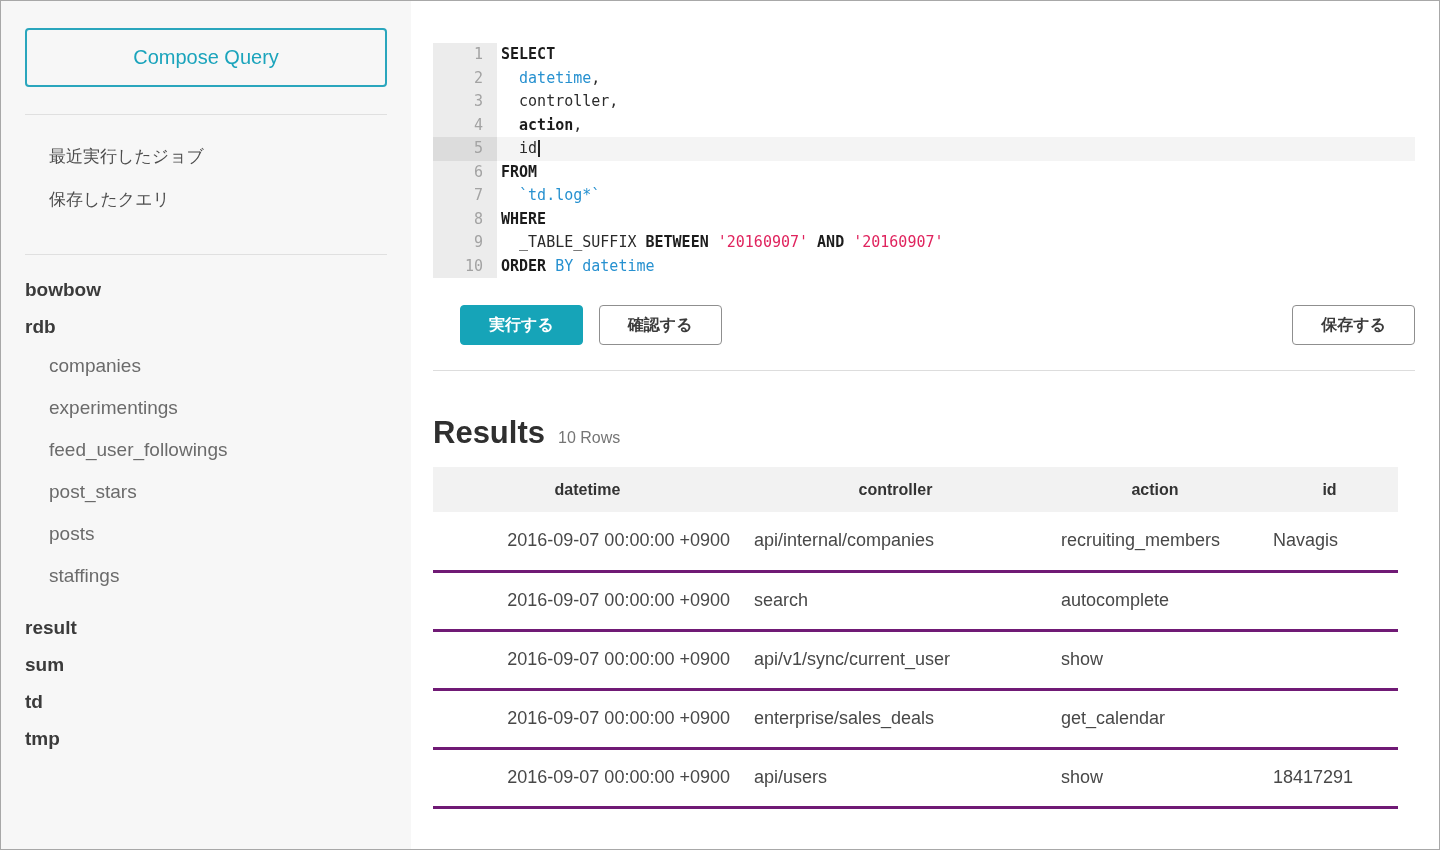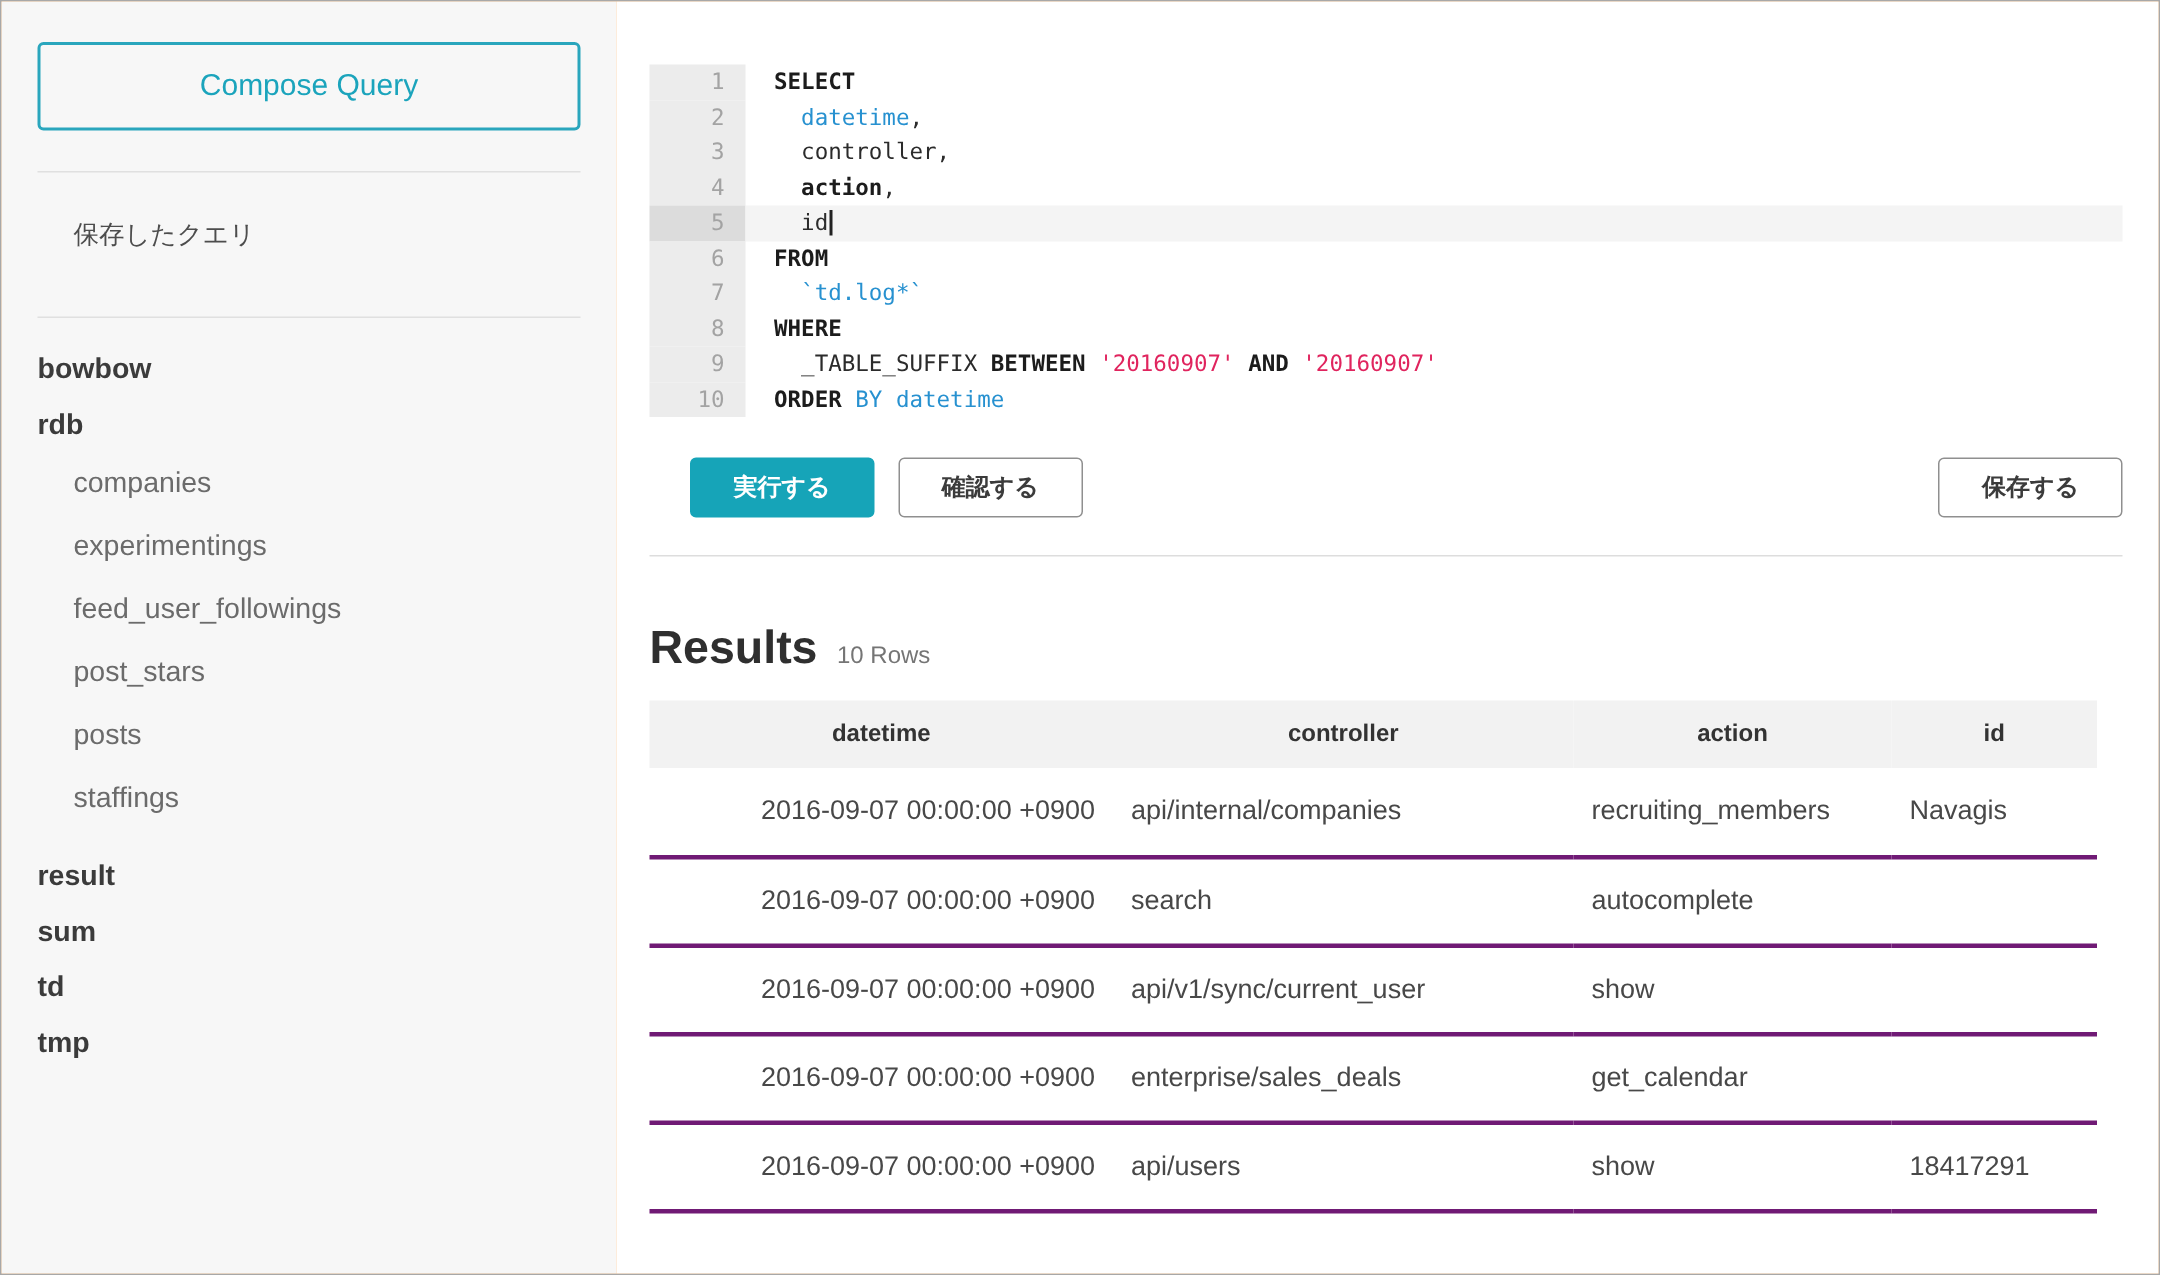--- a/index.html
+++ b/index.html
@@ -6,21 +6,21 @@
   html, body { width: 1440px; height: 850px; overflow: hidden; }
   body {
     font-family: "Liberation Sans", "DejaVu Sans", sans-serif;
     background: #ffffff;
     color: #333;
   }
   .window {
     width: 1440px; height: 850px;
     border: 1px solid #a8a8a8;
     display: flex;
-    background: #fdba74;
+    background: #6d28d9;
   }
 
   
   .sidebar {
     width: 410px; min-width: 410px; height: 100%;
     background: #f7f7f7;
     padding: 27px 24px 0 24px;
     overflow: hidden;
   }
   .compose-btn {
@@ -73,21 +73,21 @@
     width: 64px; min-width: 64px;
     background: #ececec;
     color: #a3a3a3;
     text-align: right;
     padding-right: 14px;
     user-select: none;
   }
   .code {
     flex: 1;
     white-space: pre;
-    padding-left: 19px;
+    padding-left: 4px;
     color: #2b2b2b;
   }
   .code-line.active .gutter { background: #dcdcdc; }
   .code-line.active .code { background: #f4f4f4; }
   .tok-kw { font-weight: bold; color: #1c1c1c; }
   .tok-plain { color: #2b2b2b; }
   .tok-blue { color: #2791d0; }
   .tok-str { color: #e0245e; }
   .tok-num { color: #2aa198; }
   .cursor {
@@ -163,20 +163,21 @@
 </style>
 </head>
 <body>
 
 <div class="window">
 
   <aside class="sidebar">
     <button class="compose-btn">Compose Query</button>
     <hr>
     <nav class="side-menu">
+      <div class="side-menu-item">最近実行したジョブ</div>
       <div class="side-menu-item">保存したクエリ</div>
     </nav>
     <hr>
     <div class="tree" id="tree">
         <div class="tree-item lvl0">bowbow</div>
         <div class="tree-item lvl0">rdb</div>
         <div class="tree-item lvl1">companies</div>
         <div class="tree-item lvl1">experimentings</div>
         <div class="tree-item lvl1">feed_user_followings</div>
         <div class="tree-item lvl1">post_stars</div>

